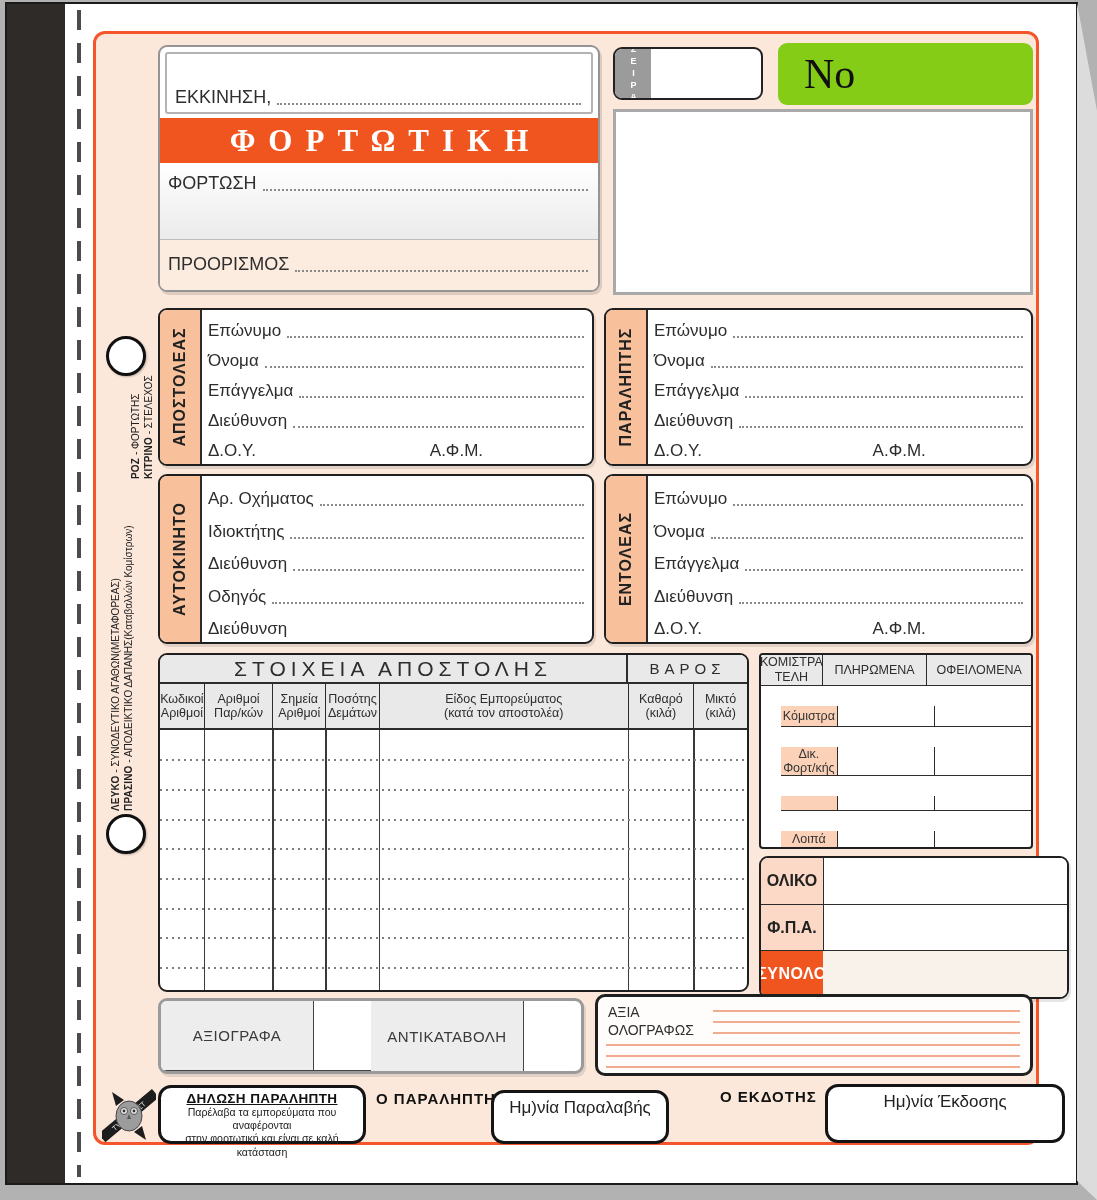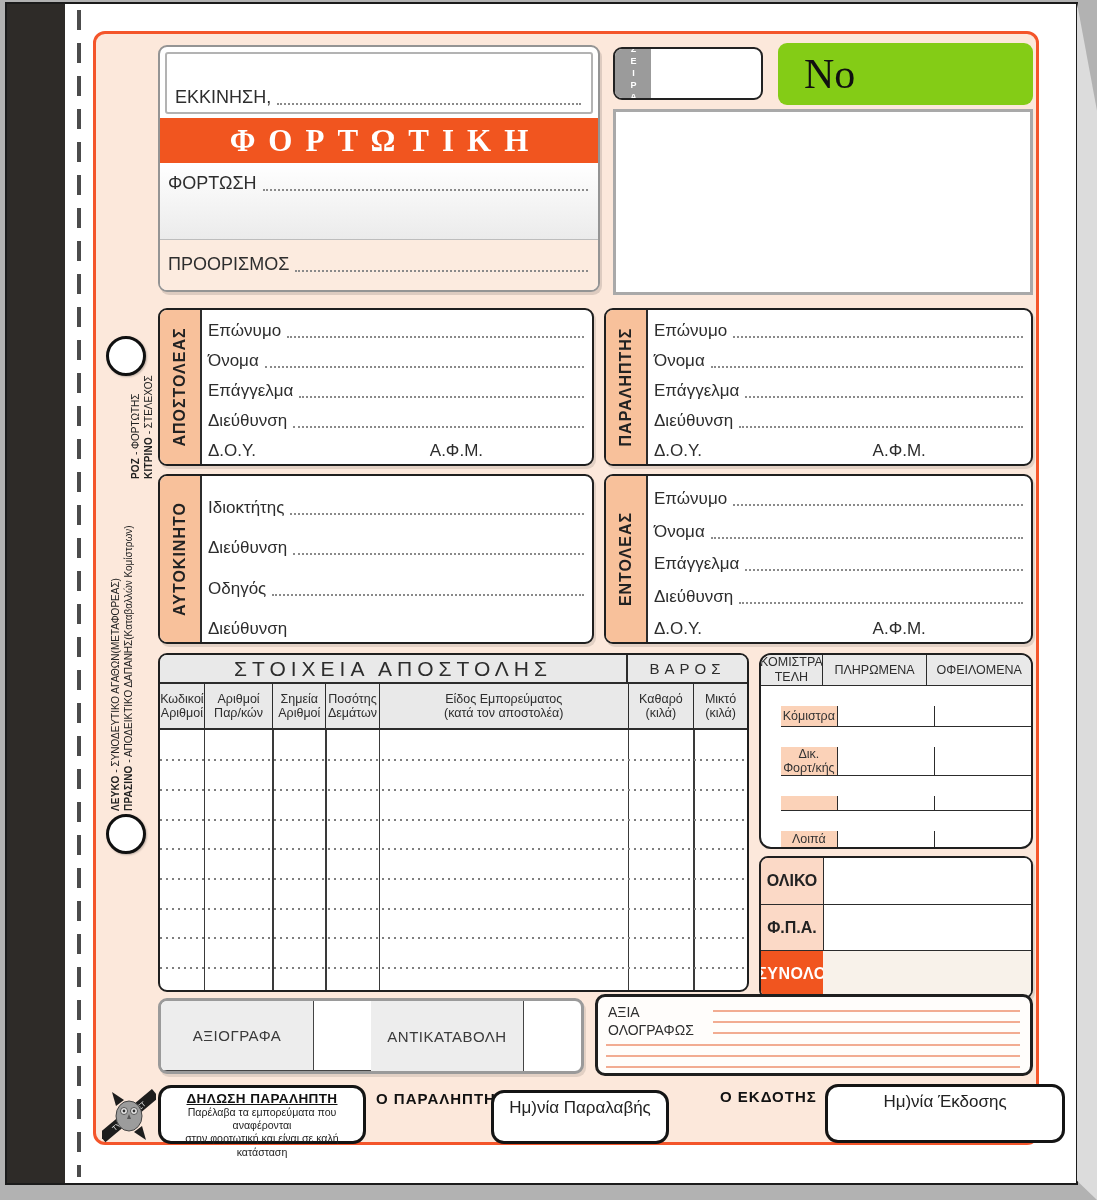--- a/index.html
+++ b/index.html
@@ -47,32 +47,32 @@
   .ghead .g1{width:79.66%;display:flex;align-items:center;justify-content:center;font-size:21px;letter-spacing:5px;color:#2d2d2d;}
   .ghead .g2{width:20.34%;display:flex;align-items:center;justify-content:center;font-size:15px;letter-spacing:5px;color:#2d2d2d;border-left:2px solid #2c2c2c;}
   .chead{height:44px;display:grid;grid-template-columns:7.46% 11.69% 8.99% 9.15% 42.37% 11.19% 9.15%;background:#e9e9e9;border-bottom:2px solid #2c2c2c;}
   .chead div{display:flex;align-items:center;justify-content:center;text-align:center;font-size:12.5px;line-height:1.15;color:#2d2d2d;border-left:1.5px solid #2c2c2c;}
   .chead div:first-child{border-left:none;}
   .tbody{flex:1;position:relative;}
   .vline{position:absolute;top:0;bottom:0;width:1.5px;background:#3a3a3a;}
   .hdot{position:absolute;left:0;right:0;height:2px;background-image:repeating-linear-gradient(90deg,#7e7e7e 0 2px,transparent 2px 6px);}
 
   
-  .charges{left:663px;top:619px;width:274px;height:196px;background:#fff;border:2px solid #1f1f1f;border-radius:12px;overflow:hidden;display:flex;flex-direction:column;gap:20px;}
+  .charges{left:663px;top:619px;width:274px;height:196px;background:#fff;border:2px solid #1f1f1f;border-radius:4px;overflow:hidden;display:flex;flex-direction:column;gap:20px;}
   .ch-head{height:52px;display:flex;background:#e9e9e9;border-bottom:1.5px solid #2c2c2c;}
   .ch-head div{display:flex;align-items:center;justify-content:center;text-align:center;font-size:12.5px;color:#2d2d2d;line-height:1.2;}
   .ch-c1{width:22.5%;}
   .ch-c2{width:38.75%;border-left:1.5px solid #2c2c2c;}
   .ch-c3{width:38.75%;border-left:1.5px solid #2c2c2c;}
   .ch-row{display:flex;border-bottom:1.5px solid #2c2c2c;margin-left:20px;}
   .ch-row:last-child{border-bottom:none;}
   .ch-row .ch-c1{background:#fbd2b8;display:flex;align-items:center;justify-content:center;text-align:center;font-size:12.5px;color:#333;line-height:1.15;}
 
   
-  .totals{left:663px;top:822px;width:274px;height:143px;background:#fff;border:2px solid #1f1f1f;border-radius:9px;overflow:hidden;display:flex;flex-direction:column;box-shadow:2px 3px 0 rgba(0,0,0,.10);}
+  .totals{left:663px;top:822px;width:310px;height:143px;background:#fff;border:2px solid #1f1f1f;border-radius:9px;overflow:hidden;display:flex;flex-direction:column;box-shadow:2px 3px 0 rgba(0,0,0,.10);}
   .t-row{flex:1;display:flex;border-bottom:1.5px solid #2c2c2c;}
   .t-row:last-child{border-bottom:none;}
   .t-lab{width:62px;background:#fbd9c6;border-right:1.5px solid #2c2c2c;display:flex;align-items:center;justify-content:center;font-weight:bold;font-size:16px;color:#222;}
   .t-val{flex:1;background:#fff;}
   .t-row.synolo .t-lab{background:#f1551f;color:#fff;letter-spacing:.5px;border-right:none;}
   .t-row.synolo .t-val{background:#f8f2ea;}
 
   
   .axio{left:62px;top:964px;width:426px;height:76px;background:#fff;border:3px solid #9a9a9a;border-radius:9px;overflow:hidden;display:flex;flex-direction:row;box-shadow:2px 3px 0 rgba(0,0,0,.10);}
   .ax-row{flex:1;display:flex;border-bottom:1.5px solid #444;}
@@ -208,20 +208,24 @@
             <span class="flabel afm">Α.Φ.Μ.</span>
           </div>
       </div>
     </div>
 
     <div class="abs pbox" style="left:62px;top:440px;width:436px;height:170px;">
       <div class="pstrip">
           <span>ΑΥΤΟΚΙΝΗΤΟ</span>
         </div>
       <div class="pfields">
+        <div class="frow">
+            <span class="flabel">Αρ. Οχήματος</span>
+            <span class="dots"></span>
+          </div>
         <div class="frow">
             <span class="flabel">Ιδιοκτήτης</span>
             <span class="dots"></span>
           </div>
         <div class="frow">
             <span class="flabel">Διεύθυνση</span>
             <span class="dots"></span>
           </div>
         <div class="frow">
             <span class="flabel">Οδηγός</span>

